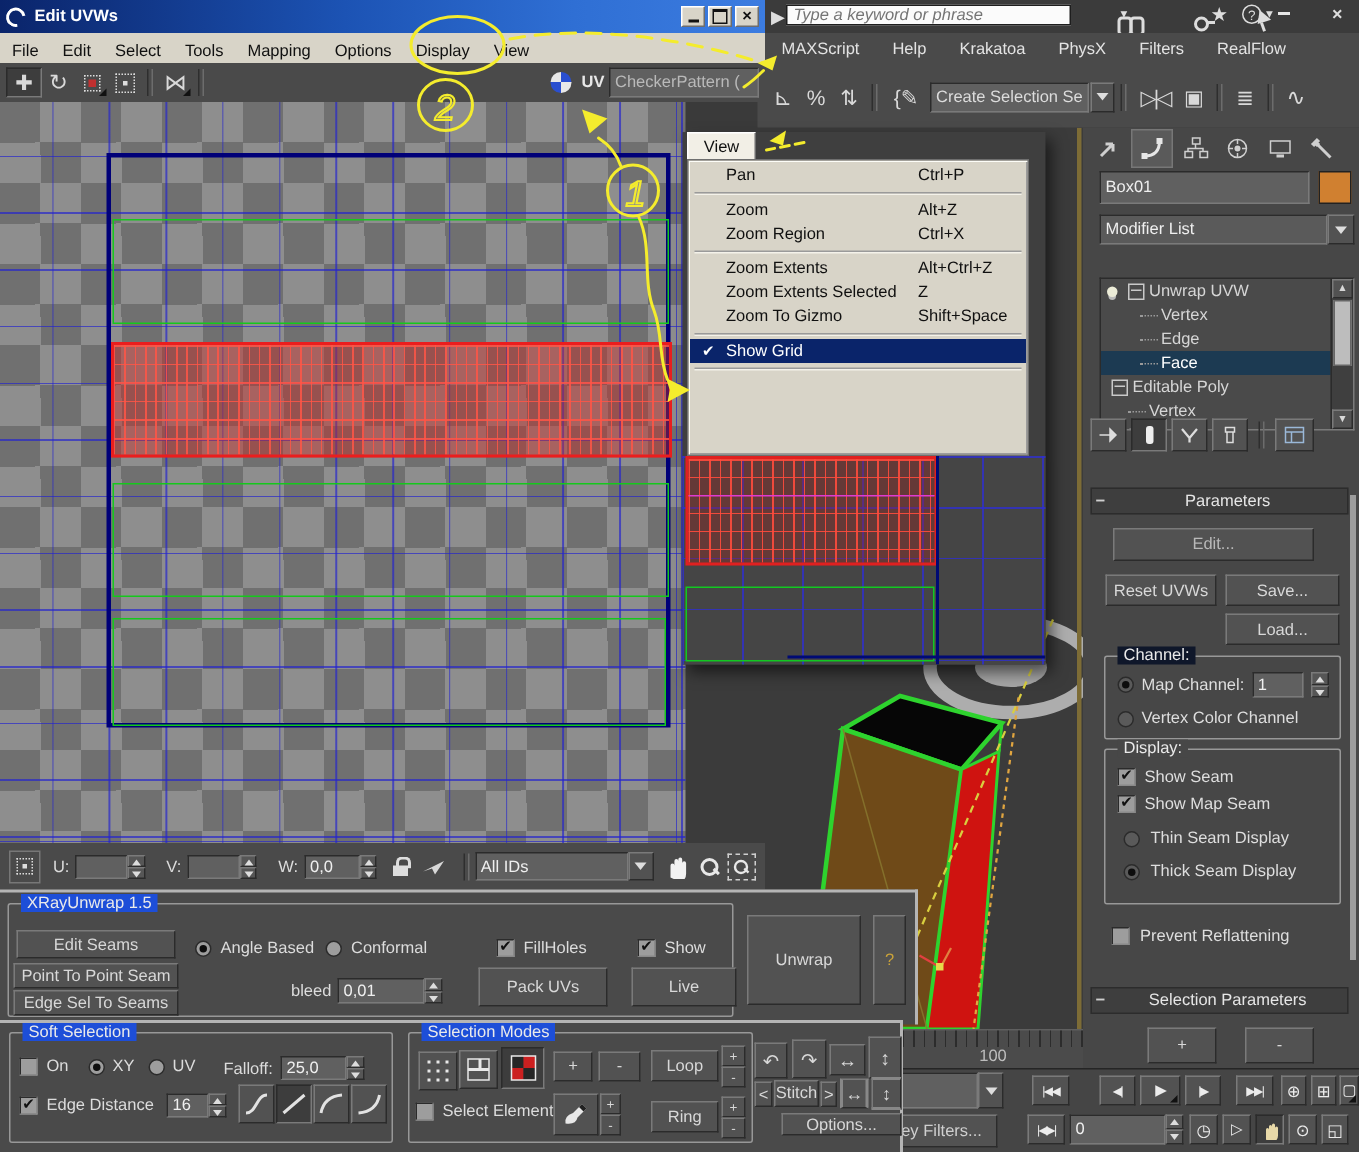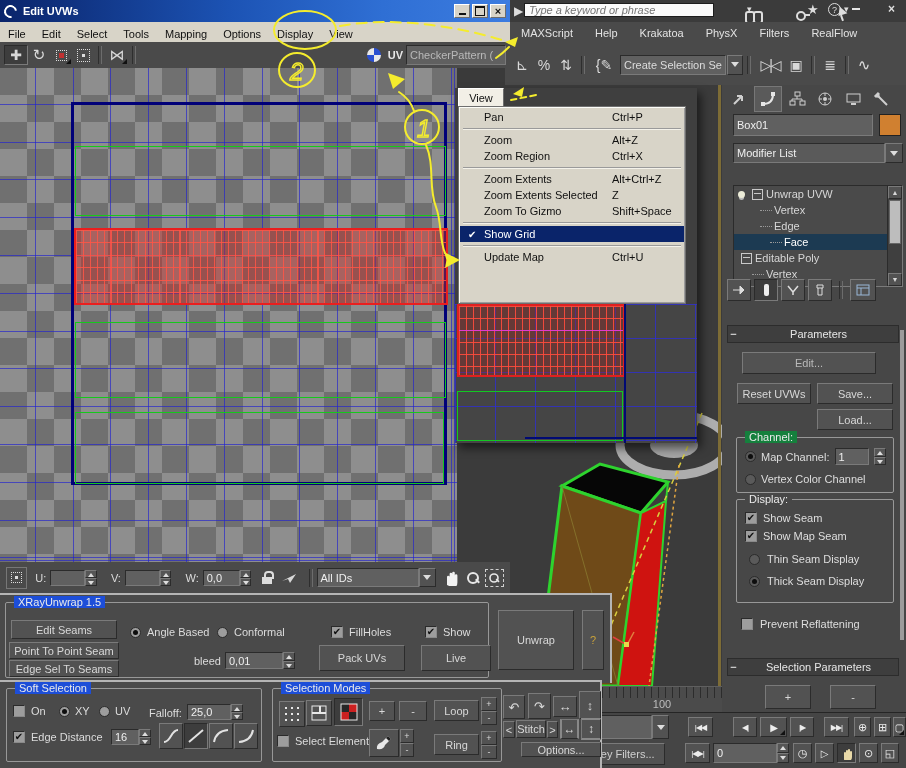--- a/index.html
+++ b/index.html
@@ -296,21 +296,21 @@
       <span>Unwrap UVW</span>
     </div>
     <div class="srow" style="padding-left:26px">
         <span class="treestub"></span>
         <span>Vertex</span>
       </div>
     <div class="srow" style="padding-left:26px">
         <span class="treestub"></span>
         <span>Edge</span>
       </div>
-    <div class="srow sel" style="padding-left:36px">
+    <div class="srow sel" style="padding-left:26px">
         <span class="treestub"></span>
         <span>Face</span>
       </div>
     <div class="srow">
         <span style="width:4px"></span>
         <span class="minusbox"></span>
         <span>Editable Poly</span>
       </div>
     <div class="srow" style="padding-left:18px">
         <span class="treestub"></span>
@@ -357,21 +357,21 @@
   <div class="rollhdr abs" style="left:5px;top:240px;width:172px">
     <span class="mbox">−</span>
       <span class="cap">Parameters</span>
   </div>
   <div class="btn abs" style="left:20px;top:267px;width:134px;height:22px;color:#b9b9b9">Edit...</div>
   <div class="btn abs" style="left:15px;top:298px;width:74px;height:21px">Reset UVWs</div>
   <div class="btn abs" style="left:95px;top:298px;width:76px;height:21px">Save...</div>
   <div class="btn abs" style="left:95px;top:324px;width:76px;height:21px">Load...</div>
 
   <div class="grp abs" style="left:14px;top:352px;width:158px;height:56px">
-    <span class="glabel" style="background:#15803d">Channel:</span>
+    <span class="glabel" style="background:#0f172a">Channel:</span>
     <div class="flex" style="margin:10px 0 8px 8px;gap:5px">
       <span class="rad on" style="background:#5a5a5a"></span>
       <span class="lbl">Map Channel:</span>
       <div class="fld" style="width:34px;height:17px">
           <span>1</span>
         </div>
       <div class="spin" style="height:17px">
           <i class="up"></i>
           <i class="dn"></i>
         </div>
@@ -551,24 +551,20 @@
       </div>
     <div class="vm-item">
         <span>Zoom To Gizmo</span>
         <span class="sc">Shift+Space</span>
       </div>
     <div class="vm-sep"></div>
     <div class="vm-item hl checked">
         <span>Show Grid</span>
       </div>
     <div class="vm-sep"></div>
-    <div class="vm-item">
-        <span>Update Map</span>
-        <span class="sc">Ctrl+U</span>
-      </div>
   </div>
   <div class="abs pcanvas">
     <div class="abs predblock">
       <div class="abs" style="left:0;right:0;top:24px;height:1px;background:#e03ad0"></div>
     </div>
     <div class="abs" style="left:2px;top:87px;width:166px;height:50px;border:1px solid #12c822"></div>
     <div class="abs" style="left:169px;top:0;width:2px;height:139px;background:#000a74"></div>
     <div class="abs" style="left:70px;top:133px;right:0;height:2px;background:#000a74"></div>
   </div>
 </div>

